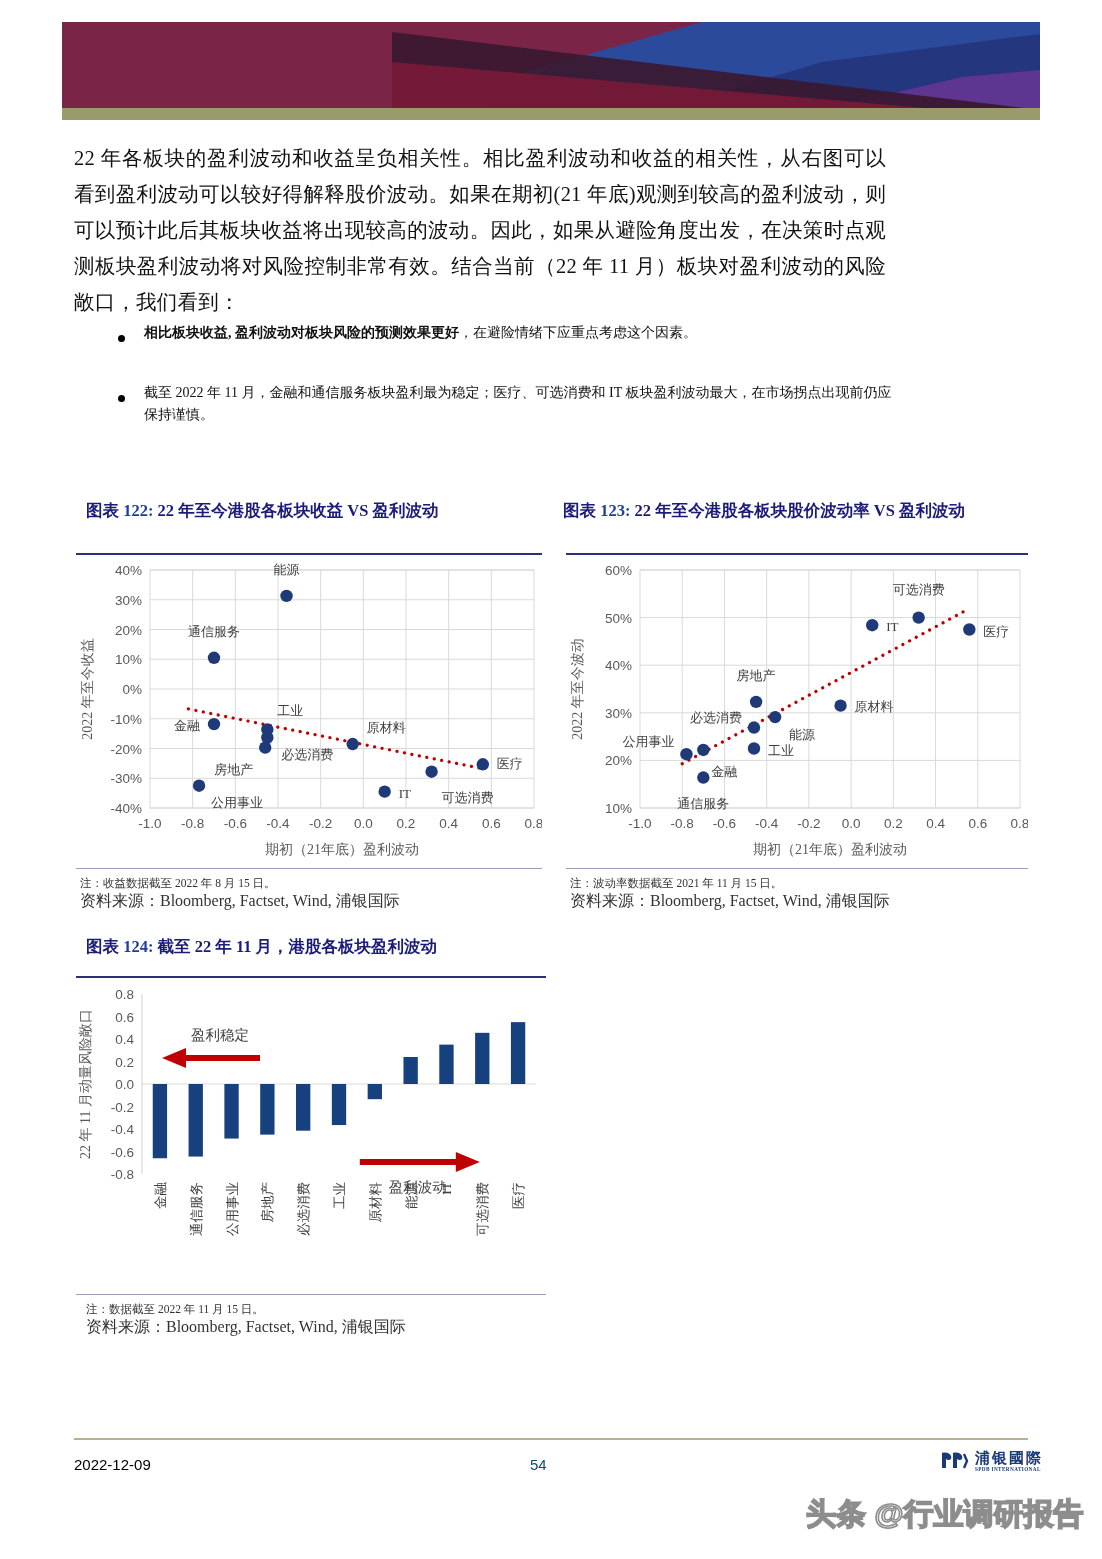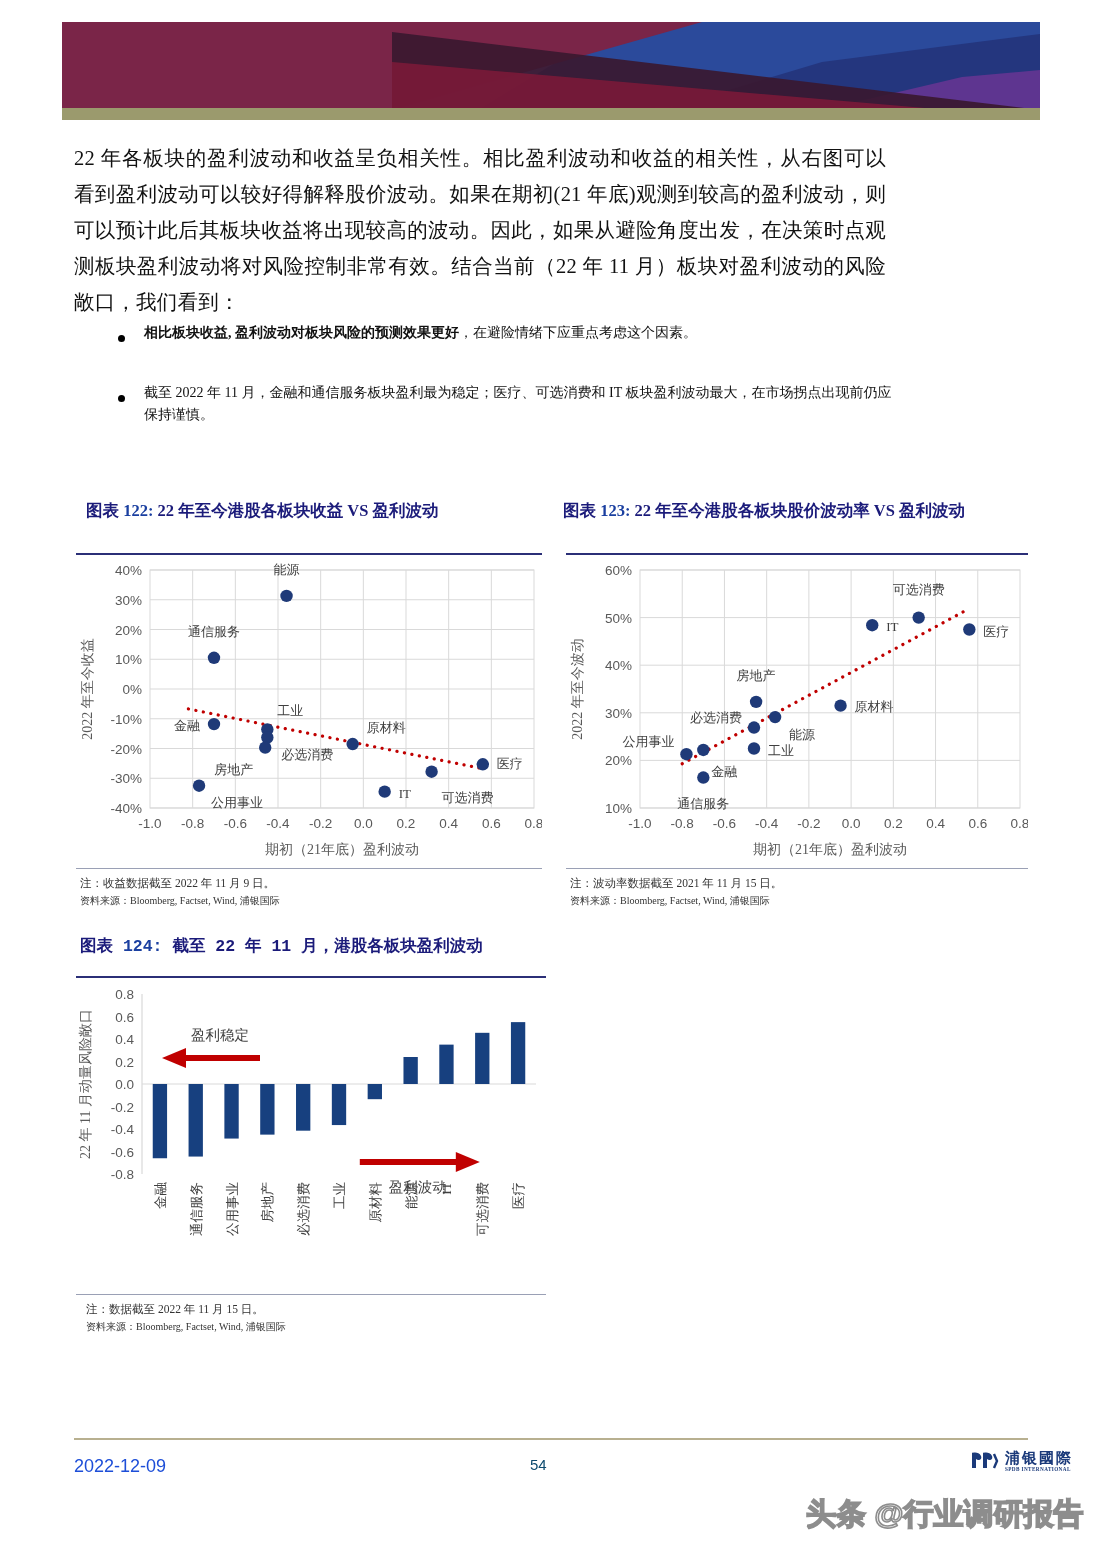--- a/index.html
+++ b/index.html
@@ -41,31 +41,31 @@
     font-size: 16.5px; font-weight: 700; color: #1b1b7a; line-height: 25px;
   }
   .exhibit-title .num { color: #1a3fa0; }
   .rule { position: absolute; height: 1.6px; background: #2b2f77; }
   .thin-rule { position: absolute; height: 1px; background: #9aa0b5; }
 
   .note {
     position: absolute; font-size: 11.5px; color: #333; line-height: 17px;
     font-family: "Liberation Serif", serif;
   }
-  .note .src { font-size: 10px; }
+  .note .src { font-size: 16px; }
 
   
   .chart { position: absolute; }
   .chart svg { display: block; }
 
   
   .footer-rule { position: absolute; left: 74px; top: 1438px; width: 954px; height: 2px; background: #b8b090; }
-  .footer-date { position: absolute; left: 74px; top: 1456px; font-size: 18px; color: #1d4ed8; font-family: "Liberation Sans", sans-serif; }
+  .footer-date { position: absolute; left: 74px; top: 1456px; font-size: 15px; color: #000000; font-family: "Liberation Sans", sans-serif; }
   .footer-page { position: absolute; left: 530px; top: 1456px; font-size: 15px; color: #0c4a6e; font-family: "Liberation Sans", sans-serif; }
-  .footer-logo { position: absolute; left: 969px; top: 1450px; display: flex; align-items: center; gap: 6px; }
+  .footer-logo { position: absolute; left: 939px; top: 1450px; display: flex; align-items: center; gap: 6px; }
   .footer-logo .logo-cn { font-size: 15px; font-weight: 700; color: #1b3a7a; letter-spacing: 2px; line-height: 16px; }
   .footer-logo .logo-en { font-size: 5.2px; font-weight: 700; color: #1b3a7a; letter-spacing: 0.4px; }
   .watermark {
     position: absolute; left: 806px; top: 1494px;
     font-size: 30px; font-weight: 700; color: #ffffff;
     -webkit-text-stroke: 1.6px #8d8d8d;
     font-family: Liberation Sans, sans-serif;
     white-space: nowrap;
   }
 </style>
@@ -237,31 +237,31 @@
         <text x="108.44444444444443" y="186.21200000000002" text-anchor="end" font-size="13" font-family="&quot;Liberation Serif&quot;, serif" fill="#404040">公用事业</text>
         <circle cx="137.33333333333334" cy="217.53599999999997" r="6.2" fill="#1f3a78"></circle>
         <text x="137.33333333333334" y="247.53599999999997" text-anchor="middle" font-size="13" font-family="&quot;Liberation Serif&quot;, serif" fill="#404040">通信服务</text>
         <text x="264" y="294" text-anchor="middle" font-size="14" font-family="&quot;Liberation Serif&quot;, serif" fill="#595959">期初（21年底）盈利波动</text>
         <text x="0" y="0" text-anchor="middle" font-size="14" font-family="&quot;Liberation Serif&quot;, serif" fill="#595959" transform="translate(16,129) rotate(-90)">2022 年至今波动</text>
       </svg>
   </div>
 
   <div class="thin-rule" style="left:76px; top:868px; width:466px;"></div>
   <div class="note" style="left:80px; top:875px; width:460px;">
-    <div>注：收益数据截至 2022 年 11 月 9 日。</div>
+    <div>注：收益数据截至 2022 年 8 月 15 日。</div>
     <div class="src">资料来源：Bloomberg, Factset, Wind, 浦银国际</div>
   </div>
 
   <div class="thin-rule" style="left:566px; top:868px; width:462px;"></div>
   <div class="note" style="left:570px; top:875px; width:458px;">
     <div>注：波动率数据截至 2021 年 11 月 15 日。</div>
     <div class="src">资料来源：Bloomberg, Factset, Wind, 浦银国际</div>
   </div>
 
-  <div class="exhibit-title" style="left:80px; top:934px; width:470px;font-family:Liberation Mono, monospace;">
+  <div class="exhibit-title" style="left:86px; top:934px; width:470px;">
     <span>图表</span>
     <span class="num">124:</span>
     <span>截至 22 年 11 月，港股各板块盈利波动</span>
   </div>
   <div class="rule" style="left:76px; top:976px; width:470px;"></div>
 
   <div class="chart" style="left:76px; top:982px;">
     <svg id="svg-124" width="470" height="300">
         <line x1="66" y1="12" x2="66" y2="192" stroke="#d9d9d9" stroke-width="1.2"></line>
         <line x1="66" y1="102" x2="460" y2="102" stroke="#d9d9d9" stroke-width="1.2"></line>

